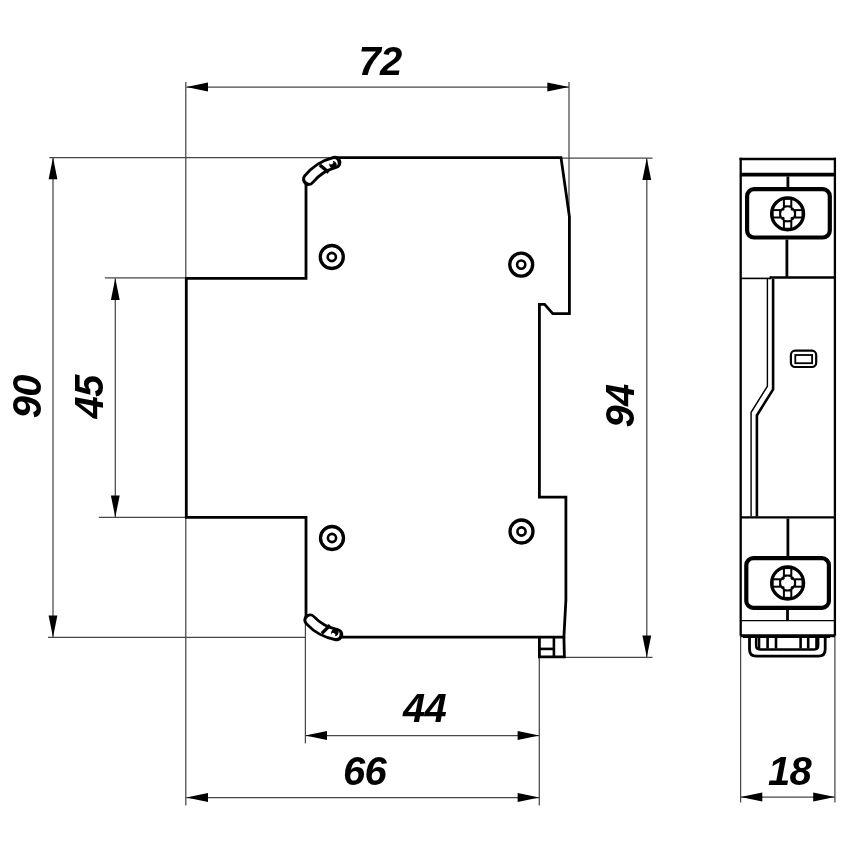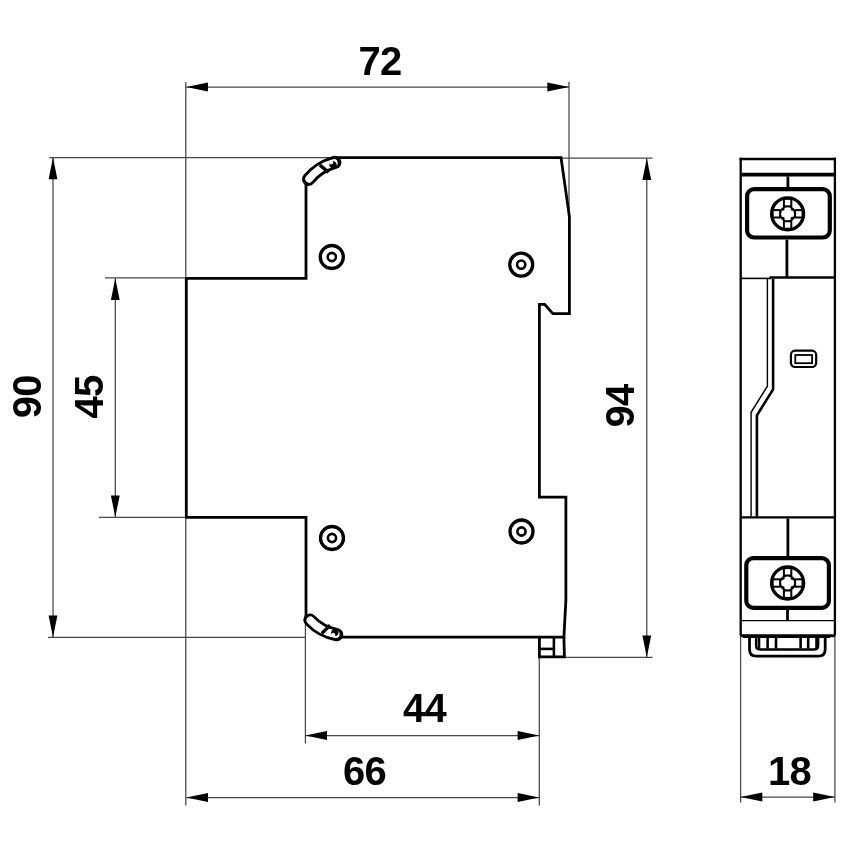--- a/index.html
+++ b/index.html
@@ -1,16 +1,16 @@
 <!DOCTYPE html>
 <html><head>
 <meta charset="utf-8">
 <style>
   html,body{margin:0;padding:0;background:#fff;}
-  .wrap{width:850px;height:850px;position:relative;background:#fff;}
+  .wrap{width:850px;height:850px;position:relative;background:#fff;font-style:italic;}
   text{font-family:"Liberation Sans",sans-serif;font-weight:bold;font-size:40px;fill:#000;letter-spacing:-0.8px;}
 </style>
 </head>
 <body>
 <div class="wrap">
 <svg width="850" height="850" viewBox="0 0 850 850">
 <rect x="0" y="0" width="850" height="850" fill="#ffffff"></rect>
 
 <g stroke="#474747" stroke-width="1.25" fill="none">
 

